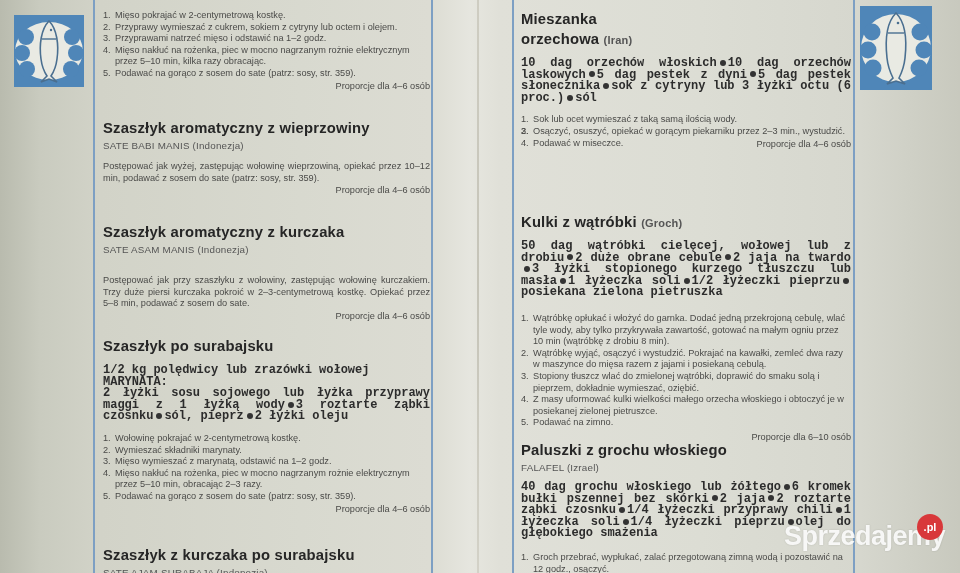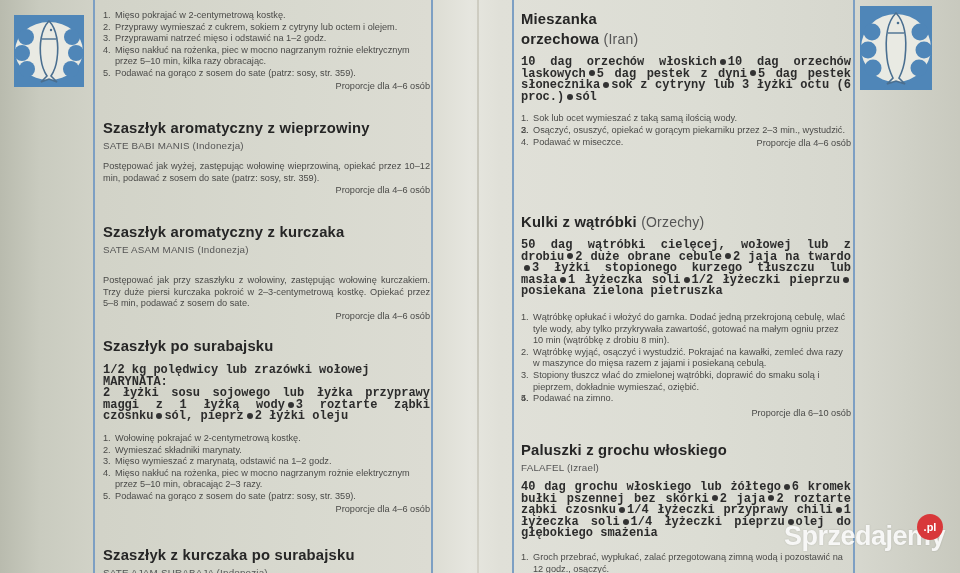--- a/index.html
+++ b/index.html
@@ -14,21 +14,21 @@
   .rule{position:absolute;top:0;width:2px;height:573px;background:#7d9fc3;}
   .spine{position:absolute;left:477px;top:0;width:2px;height:573px;background:linear-gradient(180deg,#c9c7bb,#bdbbae,#cfcdc2);opacity:.8}
   .col{position:absolute;top:0;}
   .left-col{left:103px;width:327px;}
   .right-col{left:521px;width:330px;}
   .steps{margin:0;padding:0;list-style:none;font-size:9.2px;line-height:11.6px;color:#4a4a48;}
   .steps li{position:relative;padding-left:12px;}
   .steps li .num{position:absolute;left:0;top:0;}
   .prop{text-align:right;font-size:9.2px;color:#4a4a48;line-height:12px;}
   .title{font-weight:bold;font-size:14.8px;color:#262626;letter-spacing:.2px;line-height:18px;}
-  .title .origin{font-weight:normal;font-size:14px;color:#555;}
+  .title .origin{font-weight:bold;font-size:11px;color:#555;}
   .subtitle{font-size:9.8px;color:#555;margin-top:3px;letter-spacing:.2px;}
   .body{font-size:9.2px;line-height:11.6px;color:#4a4a48;text-align:justify;}
   .ingr{font-size:12px;line-height:11.6px;color:#2c2c2c;font-weight:bold;text-align:justify;font-family:Liberation Mono, monospace;}
   .ingr .dot{display:inline-block;width:6px;height:6px;border-radius:50%;background:#333;margin:0 2px 0 3px;vertical-align:middle}
   .recipe{position:absolute;left:0;right:0;}
   .watermark{position:absolute;left:784px;top:521px;font-size:27px;font-weight:bold;color:rgba(255,255,255,.88);letter-spacing:-.5px;text-shadow:0 0 2px rgba(0,0,0,.15);}
   .wm-badge{position:absolute;left:917px;top:514px;width:26px;height:26px;border-radius:50%;background:#d8383a;color:#fff;font-size:11px;font-weight:bold;text-align:center;line-height:26px;}
 </style>
 </head>
 <body>
@@ -138,29 +138,29 @@
     <ol class="steps" style="margin-top:10px;">
       <li><span class="num">1.</span><span>Sok lub ocet wymieszać z taką samą ilością wody.</span></li>
       <li><span class="num">2.</span></li>
       <li><span class="num">3.</span><span>Osączyć, osuszyć, opiekać w gorącym piekarniku przez 2–3 min., wystudzić.</span></li>
       <li><span class="num">4.</span><span>Podawać w miseczce.</span></li>
     </ol>
     <div class="prop" style="margin-top:-11px;">Proporcje dla 4–6 osób</div>
   </div>
 
   <div class="recipe" style="top:213px;">
-    <div class="title"><span>Kulki z wątróbki</span> <span class="origin">(Orzechy)</span></div>
+    <div class="title"><span>Kulki z wątróbki</span> <span class="origin">(Groch)</span></div>
     <div class="ingr" style="margin-top:9px;">
       <span>50 dag wątróbki cielęcej, wołowej lub z drobiu</span><span class="dot"></span><span>2 duże obrane cebule</span><span class="dot"></span><span>2 jaja na twardo</span><span class="dot"></span><span>3 łyżki stopionego kurzego tłuszczu lub masła</span><span class="dot"></span><span>1 łyżeczka soli</span><span class="dot"></span><span>1/2 łyżeczki pieprzu</span><span class="dot"></span><span>posiekana zielona pietruszka</span>
     </div>
     <ol class="steps" style="margin-top:14px;">
       <li><span class="num">1.</span><span>Wątróbkę opłukać i włożyć do garnka. Dodać jedną przekrojoną cebulę, wlać tyle wody, aby tylko przykrywała zawartość, gotować na małym ogniu przez 10 min (wątróbkę z drobiu 8 min).</span></li>
       <li><span class="num">2.</span><span>Wątróbkę wyjąć, osączyć i wystudzić. Pokrajać na kawałki, zemleć dwa razy w maszynce do mięsa razem z jajami i posiekaną cebulą.</span></li>
       <li><span class="num">3.</span><span>Stopiony tłuszcz wlać do zmielonej wątróbki, doprawić do smaku solą i pieprzem, dokładnie wymieszać, oziębić.</span></li>
-      <li><span class="num">4.</span></li>
+      <li><span class="num">4.</span><span>Z masy uformować kulki wielkości małego orzecha włoskiego i obtoczyć je w posiekanej zielonej pietruszce.</span></li>
       <li><span class="num">5.</span><span>Podawać na zimno.</span></li>
     </ol>
     <div class="prop" style="margin-top:2px;">Proporcje dla 6–10 osób</div>
   </div>
 
   <div class="recipe" style="top:441px;">
     <div class="title">Paluszki z grochu włoskiego</div>
     <div class="subtitle">FALAFEL (Izrael)</div>
     <div class="ingr" style="margin-top:9px;">
       <span>40 dag grochu włoskiego lub żółtego</span><span class="dot"></span><span>6 kromek bułki pszennej bez skórki</span><span class="dot"></span><span>2 jaja</span><span class="dot"></span><span>2 roztarte ząbki czosnku</span><span class="dot"></span><span>1/4 łyżeczki przyprawy chili</span><span class="dot"></span><span>1 łyżeczka soli</span><span class="dot"></span><span>1/4 łyżeczki pieprzu</span><span class="dot"></span><span>olej do głębokiego smażenia</span>

